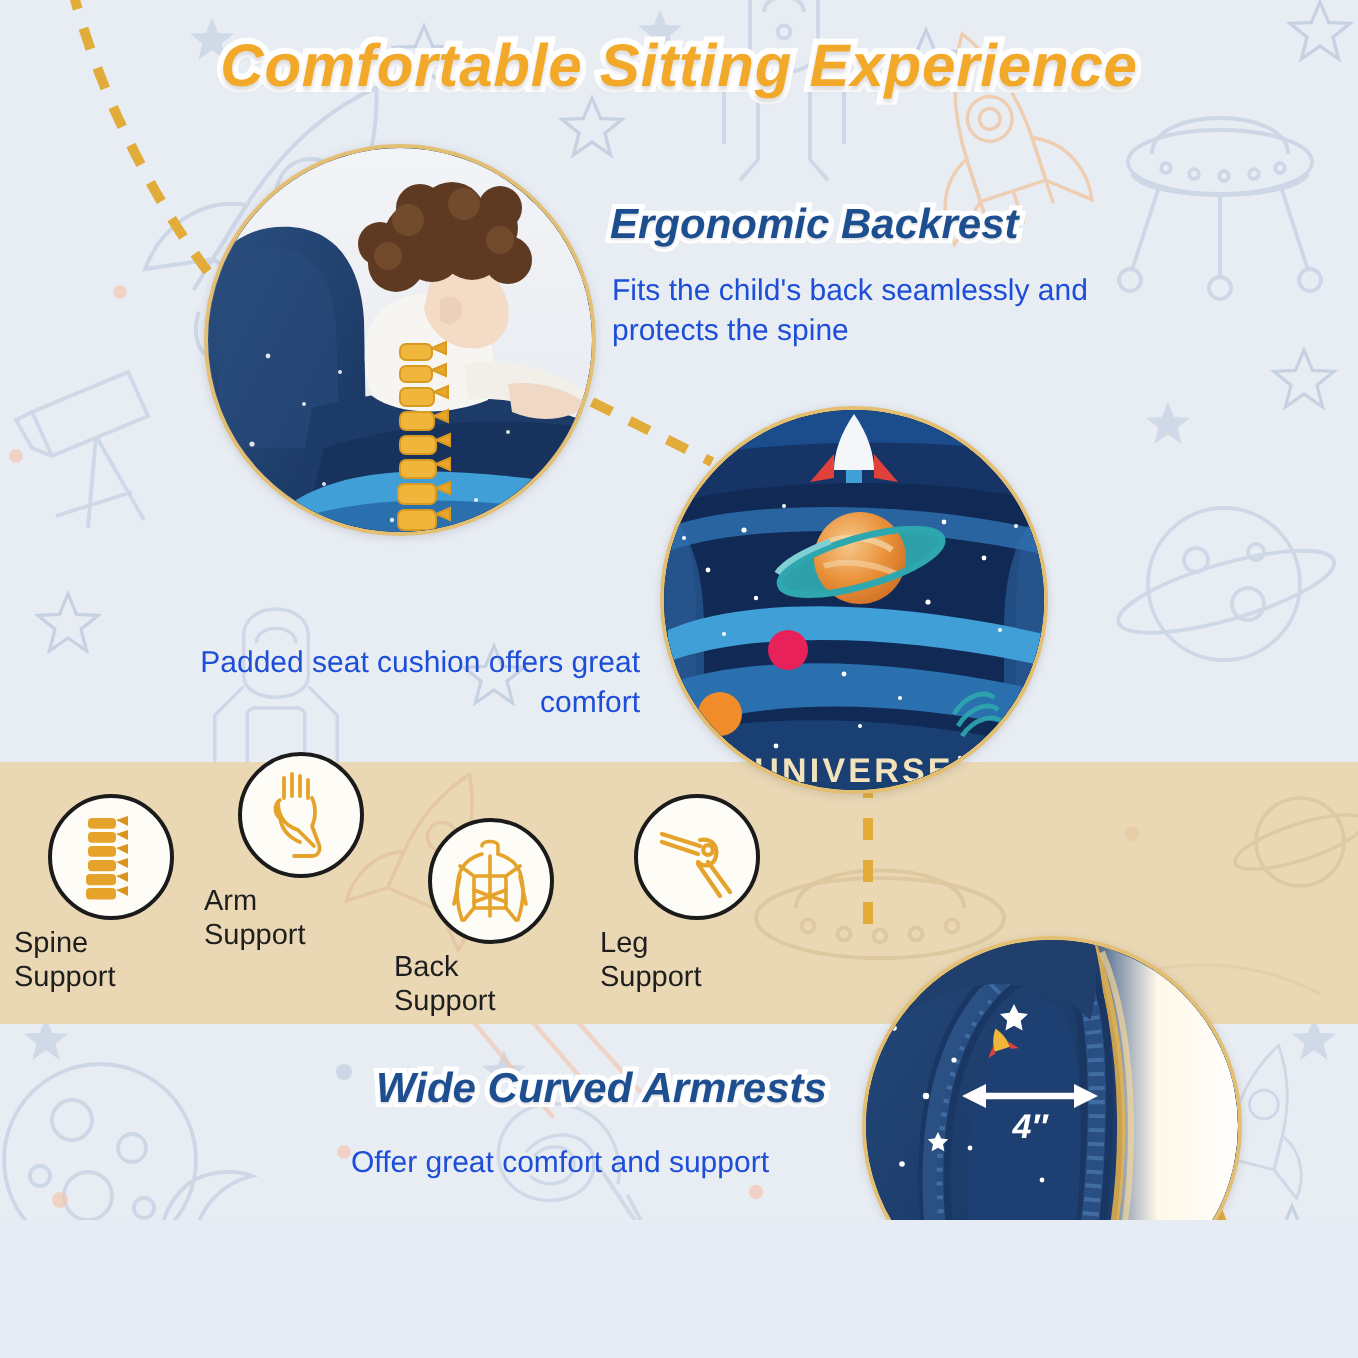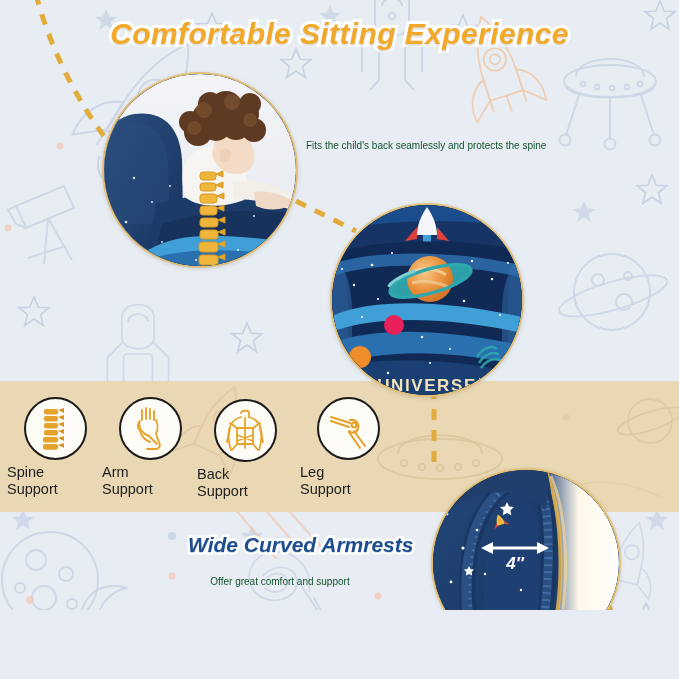--- a/index.html
+++ b/index.html
@@ -49,22 +49,22 @@
     position:absolute;z-index:12;
     font-size:21px;font-weight:bold;font-style:italic;
     color:#1d4f90;
     -webkit-text-stroke:5px #ffffff;
     paint-order:stroke fill;
     text-shadow:0 1px 1px rgba(150,150,160,.30);
     white-space:nowrap;
   }
   .body-txt{
     position:absolute;z-index:12;
-    font-size:10px;line-height:20px;
-    color:#14532d;
+    font-size:15px;line-height:20px;
+    color:#1d4ed8;
   }
 
   
   .photo-circle{
     position:absolute;border-radius:50%;overflow:hidden;
     border:2px solid #e3bf73;
     box-shadow:0 1px 4px rgba(80,80,90,.18);
     z-index:8;
     background:#0e2c5e;
   }
@@ -376,20 +376,21 @@
             <path d="M10,48 l7,-3 l0,6 Z"></path>
               <path d="M10,60 l7,-3 l0,6 Z"></path>
             <path d="M10,72 l7,-3 l0,6 Z"></path>
               <path d="M10,85 l7,-3 l0,6 Z"></path>
           </g>
         </g>
       </g>
     </svg>
   </div>
 
+  <div class="head" style="left:305px;top:101px;">Ergonomic Backrest</div>
   <div class="body-txt" style="left:306px;top:136px;width:290px;">Fits the child's back seamlessly and protects the spine</div>
 
   <div class="photo-circle" style="left:330px;top:203px;width:190px;height:190px;">
     <svg width="190" height="190" viewBox="0 0 190 190" xmlns="http://www.w3.org/2000/svg">
       <defs>
         <clipPath id="cp2">
             <circle cx="95" cy="95" r="95"></circle>
           </clipPath>
         <radialGradient id="planet" cx=".38" cy=".34" r=".78">
           <stop offset="0" stop-color="#f6c98b"></stop>
@@ -457,20 +458,21 @@
             <circle cx="30" cy="112" r="1"></circle>
           <circle cx="176" cy="58" r="1"></circle>
             <circle cx="10" cy="64" r="1"></circle>
         </g>
 
         <text x="95" y="186" text-anchor="middle" font-family="Liberation Sans, sans-serif" font-size="17" font-weight="bold" letter-spacing="1.6" fill="#f3e3bd">UNIVERSE</text>
       </g>
     </svg>
   </div>
 
+  <div class="body-txt" style="left:60px;top:322px;width:260px;text-align:right;">Padded seat cushion offers great comfort</div>
 
   <div class="icon-item" style="left:7px;top:397px;">
     <div class="icon-circle">
       <svg width="40" height="46" viewBox="0 0 40 46" xmlns="http://www.w3.org/2000/svg">
         <g fill="#e6a32c">
           <g transform="translate(16,3)">
             <rect x="-7" y="0" width="14" height="5.4" rx="2"></rect>
             <rect x="-7" y="7" width="14" height="5.4" rx="2"></rect>
             <rect x="-7" y="14" width="14" height="5.4" rx="2"></rect>
             <rect x="-7" y="21" width="14" height="5.6" rx="2"></rect>
@@ -487,39 +489,39 @@
           </g>
         </g>
       </svg>
     </div>
     <div class="icon-label">
       <div>Spine</div>
       <div>Support</div>
     </div>
   </div>
 
-  <div class="icon-item" style="left:102px;top:397px;">
+  <div class="icon-item" style="left:102px;top:376px;">
     <div class="icon-circle">
       <svg width="42" height="46" viewBox="0 0 42 46" xmlns="http://www.w3.org/2000/svg">
         <g fill="none" stroke="#e6a32c" stroke-width="1.9" stroke-linecap="round" stroke-linejoin="round">
           <path d="M13,14 L13,4 M17,13 L17,2 M21,13 L21,3 M25,14 L25,5"></path>
           <path d="M11,15 C8,17 8,22 11,24"></path>
           <path d="M10,16 C10,24 14,28 20,30 L28,38"></path>
           <path d="M27,14 C29,18 29,24 27,28 L30,36 C32,40 30,43 27,43 L18,43"></path>
           <path d="M11,24 C12,30 16,34 21,36"></path>
         </g>
       </svg>
     </div>
     <div class="icon-label">
       <div>Arm</div>
       <div>Support</div>
     </div>
   </div>
 
-  <div class="icon-item" style="left:197px;top:399px;">
+  <div class="icon-item" style="left:197px;top:409px;">
     <div class="icon-circle">
       <svg width="42" height="46" viewBox="0 0 42 46" xmlns="http://www.w3.org/2000/svg">
         <g fill="none" stroke="#e6a32c" stroke-width="1.8" stroke-linecap="round" stroke-linejoin="round">
 
           <path d="M17,5 C17,2 25,2 25,5 L25,9"></path>
 
           <path d="M17,9 C10,11 6,15 5,22 C4,28 5,36 7,42"></path>
           <path d="M25,9 C32,11 36,15 37,22 C38,28 37,36 35,42"></path>
 
           <path d="M6,20 L3,34 M36,20 L39,34"></path>

